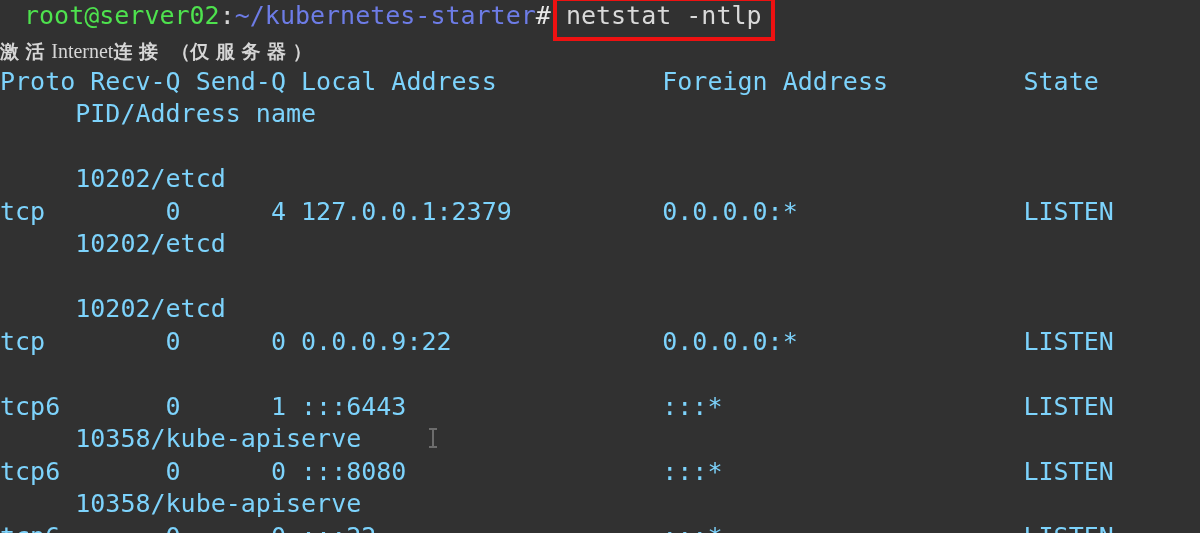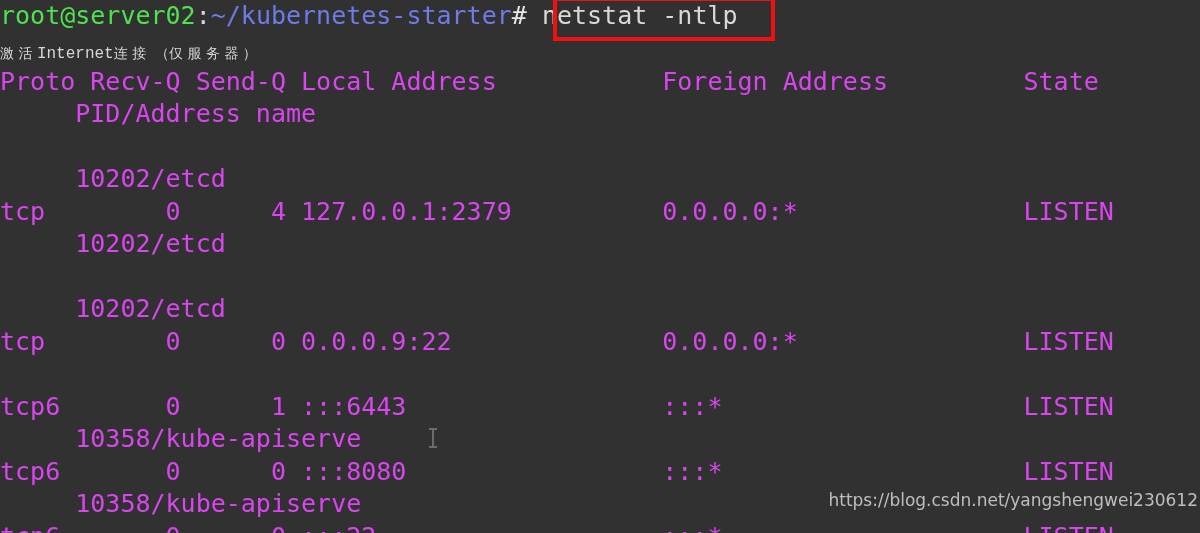--- a/index.html
+++ b/index.html
@@ -23,37 +23,38 @@
     position: absolute;
     left: 0;
     white-space: pre;
     letter-spacing: 0px;
   }
   .l-user   { color: #4ee24e; }
   .l-colon  { color: #d6d6d6; }
   .l-path   { color: #6d7ce6; }
   .l-hash   { color: #e8e8e8; }
   .l-cmd    { color: #d9d9d9; }
-  .l-out    { color: #d946ef; }
+  .l-out    { color: #7dd3fc; }
 
   
-  #prompt-line { top: 0px; }
+  #prompt-line { top: 0px; margin-left: 24px; }
 
   
   #banner-line {
     top: 34px;
     font-size: 23px;
   }
   #banner-line .cjk {
     font-family: "DejaVu Sans", "Liberation Sans", sans-serif;
-    font-size: 14px;
+    font-size: 19px;
+    font-weight: bold;
   }
   #banner-line .latin {
-    font-family: Liberation Mono, monospace;
-    font-size: 16px;
+    font-family: Liberation Serif, serif;
+    font-size: 20px;
   }
 
   
   #cmd-highlight {
     position: absolute;
     left: 553px;
     top: -3px;
     width: 222px;
     height: 44px;
     border: 4px solid #ee1111;
@@ -131,15 +132,14 @@
 
   <div class="line l-out" style="top:456px">tcp6       0      0 :::8080                 :::*                    LISTEN</div>
   <div class="line l-out" style="top:488px">     10358/kube-apiserve</div>
 
   <div class="line l-out" style="top:521px">tcp6       0      0 :::22                   :::*                    LISTEN</div>
 
   <div id="mouse-cursor">
       <span></span>
     </div>
 
-  <div id="watermark">https://blog.csdn.net/yangshengwei230612</div>
 
 </div>
 
 </body></html>

